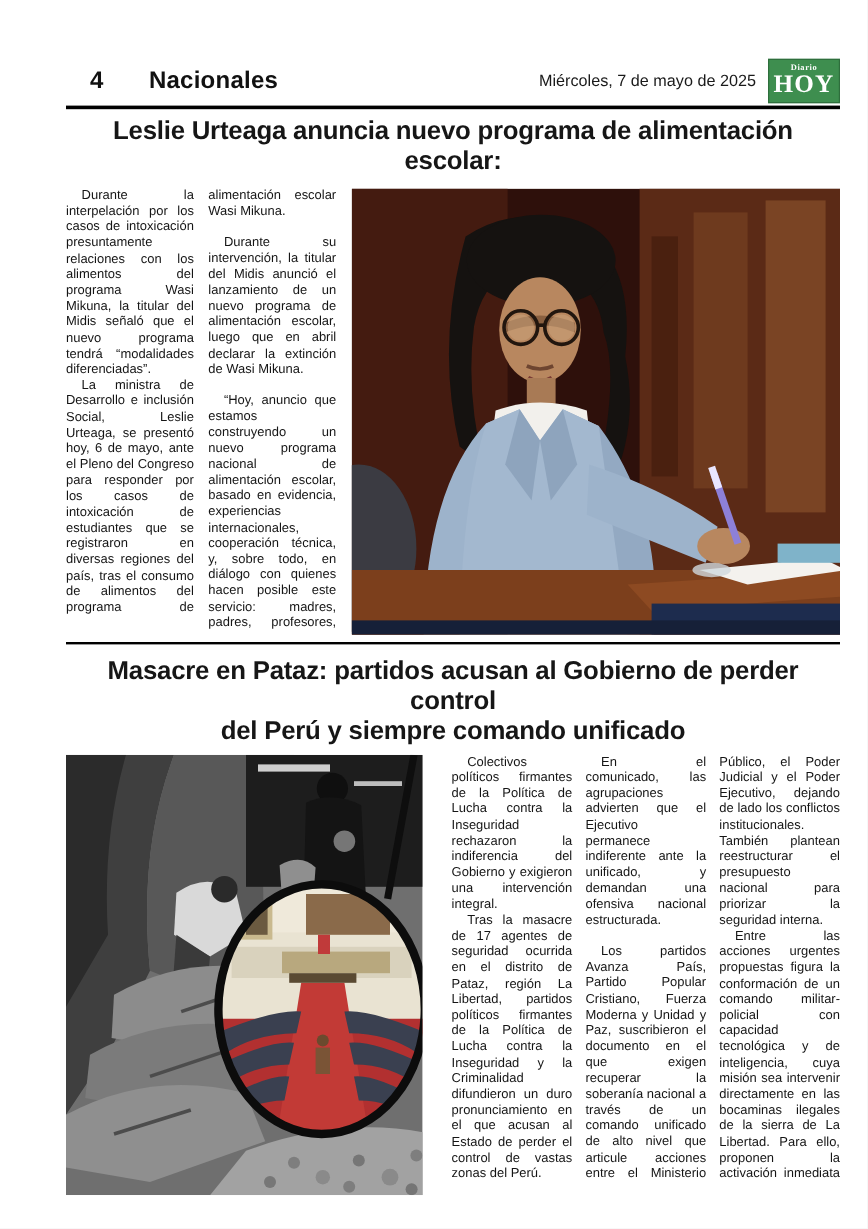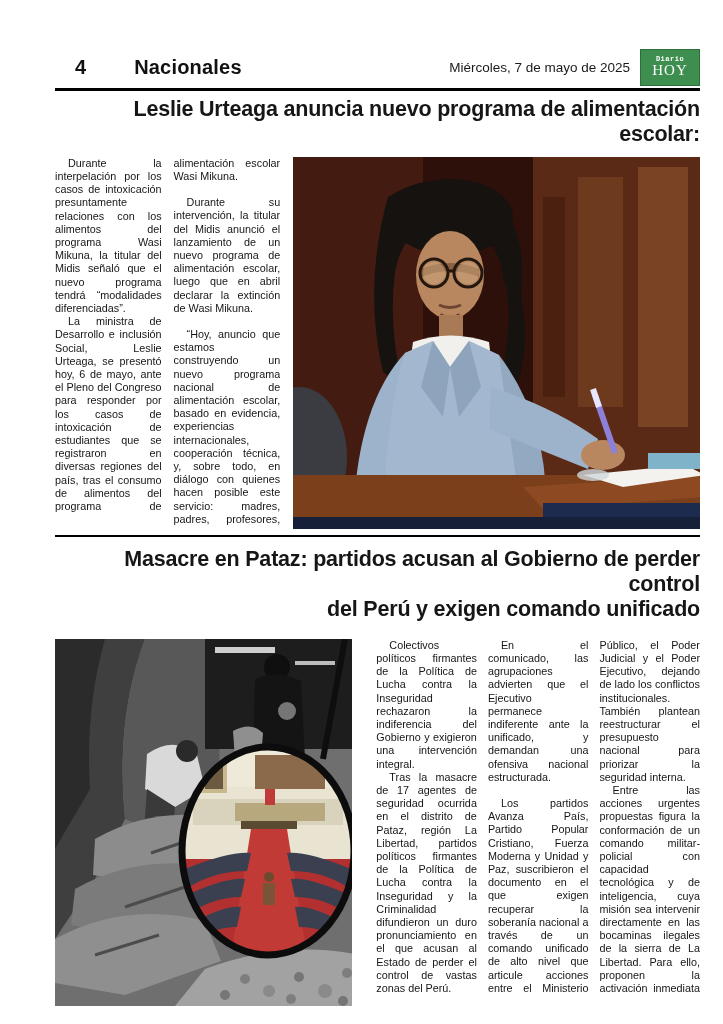--- a/index.html
+++ b/index.html
@@ -4,36 +4,36 @@
 <style>
   * { margin:0; padding:0; box-sizing:border-box; }
   body { background:#e9e9e9; font-family:"Liberation Sans", sans-serif; }
   .page {
     width:723px; height:1024px; background:#ffffff; margin:0 auto;
     position:relative; padding:48px 23px 0 55px; color:#111;
   }
   
   .masthead { display:flex; align-items:center; height:38px; }
   .pagenum { font-size:20px; font-weight:bold; margin-left:20px; }
-  .section { font-size:20px; font-weight:bold; margin-left:48px; letter-spacing:.2px; }
+  .section { font-size:20px; font-weight:bold; margin-left:38px; letter-spacing:.2px; }
   .mast-right { margin-left:auto; display:flex; align-items:center; gap:10px; }
   .date { font-size:13.5px; color:#1a1a1a; }
   .logo { width:60px; height:37px; background:#3e8e4f; color:#fff; text-align:center;
           display:flex; flex-direction:column; justify-content:center; line-height:1;
           border:1px solid #2e6e3c; }
-  .logo .logo-top { font-family:Liberation Mono, monospace; font-size:7px; font-weight:bold; letter-spacing:.5px; }
-  .logo .logo-main { font-family:"Liberation Serif", serif; font-size:15px; font-weight:normal; letter-spacing:1px; }
+  .logo .logo-top { font-family:Liberation Serif, serif; font-size:7px; font-weight:bold; letter-spacing:.5px; }
+  .logo .logo-main { font-family:"Liberation Serif", serif; font-size:21px; font-weight:bold; letter-spacing:1px; }
   .rule-thick { height:3px; background:#000; margin-top:2px; }
   .rule-mid { height:2px; background:#000; margin-top:6px; }
 
   
-  .headline { text-align:right; font-weight:bold; font-size:21.5px; line-height:1.18;
+  .headline { text-align:center; font-weight:bold; font-size:21.5px; line-height:1.18;
               letter-spacing:-.2px; color:#161616; }
   .headline.h1a { margin-top:6px; margin-bottom:9px; }
-  .headline.h2a { margin-top:10px; margin-bottom:16px; }
+  .headline.h2a { margin-top:10px; margin-bottom:6px; }
 
   
   .a1-body { display:flex; gap:13px; height:372px; }
   .a1-text { width:228px; height:372px; columns:2; column-gap:12px; column-fill:auto; overflow:hidden; }
   .a2-body { display:flex; gap:24px; height:367px; }
   .a2-text { width:332px; height:367px; columns:3; column-gap:11px; column-fill:auto; overflow:hidden; }
   .btxt p { font-size:10.8px; line-height:13.2px; text-align:justify; text-indent:13px;
             color:#151515; hyphens:auto; -webkit-hyphens:auto; }
   .btxt p.gap { margin-top:13px; }
 
@@ -119,21 +119,21 @@
         <rect x="0" y="360" width="412" height="12" fill="#162038"></rect>
         <ellipse cx="300" cy="318" rx="16" ry="6" fill="#cfd8dd" opacity=".8"></ellipse>
       </svg>
     </div>
   </div>
 
   <div class="rule-mid"></div>
 
   <h1 class="headline h2a">
     <span>Masacre en Pataz: partidos acusan al Gobierno de perder control</span><br>
-    <span>del Perú y exigen comando unificado</span>
+    <span>del Perú y siempre comando unificado</span>
   </h1>
 
   <div class="a2-body">
 
     <div class="photo2">
       <svg width="305" height="367" viewBox="0 0 305 367">
         <rect width="305" height="367" fill="#6f6f6f"></rect>
 
         <path d="M0 0 L90 0 Q60 80 70 180 L40 240 L0 300 Z" fill="#3f3f3f"></path>
         <path d="M0 0 L50 0 Q30 70 35 150 L0 210 Z" fill="#2b2b2b"></path>

